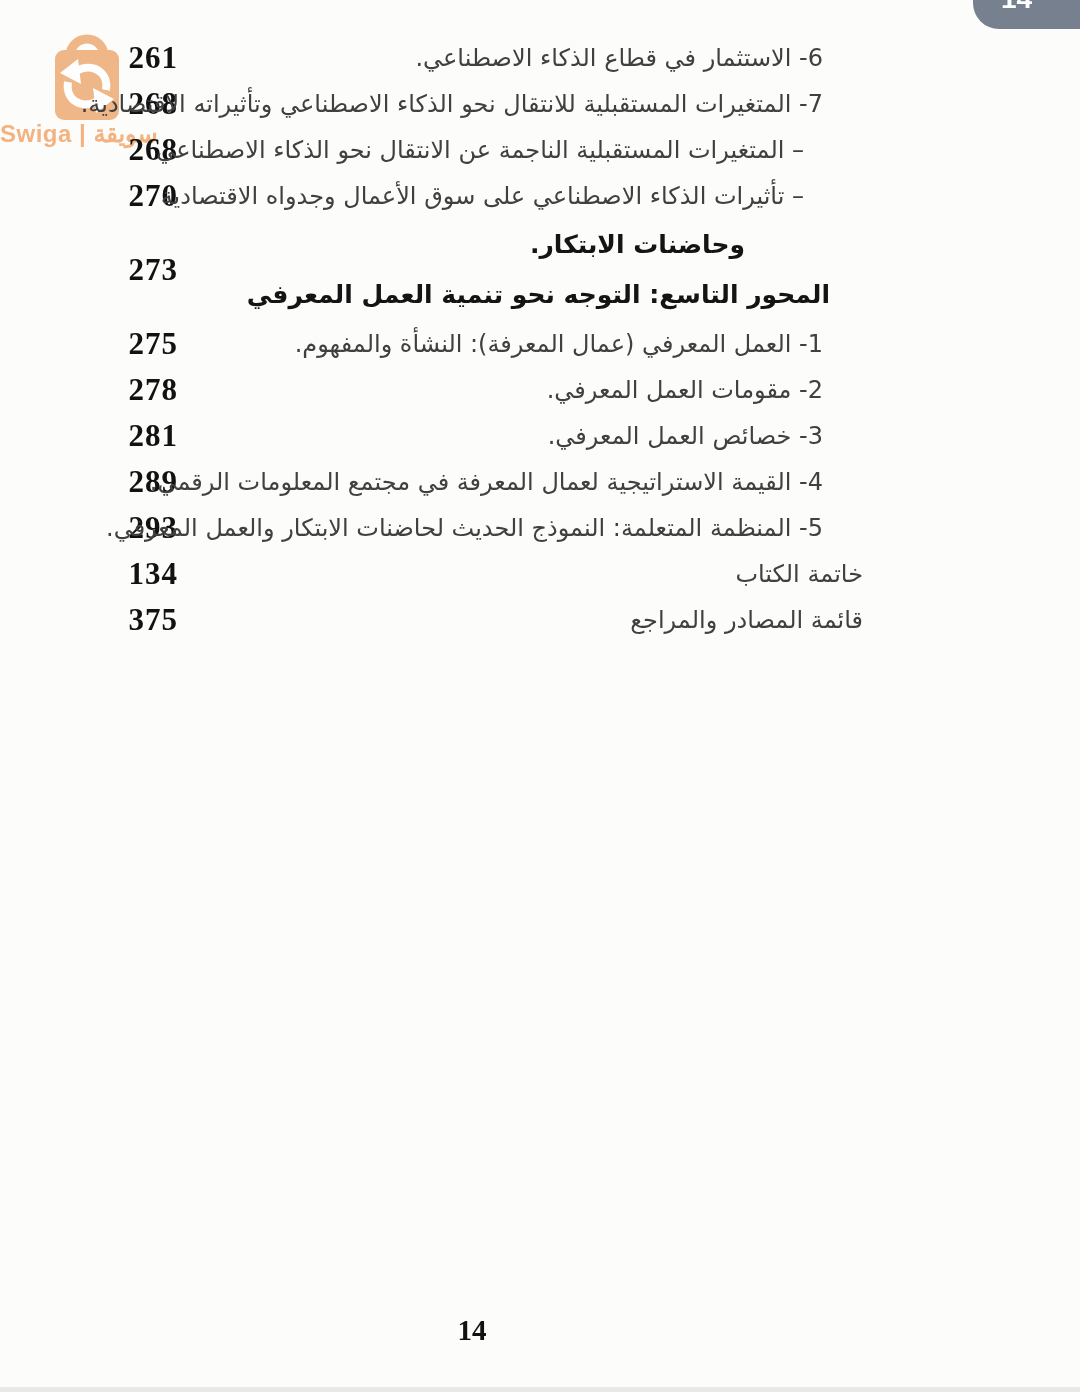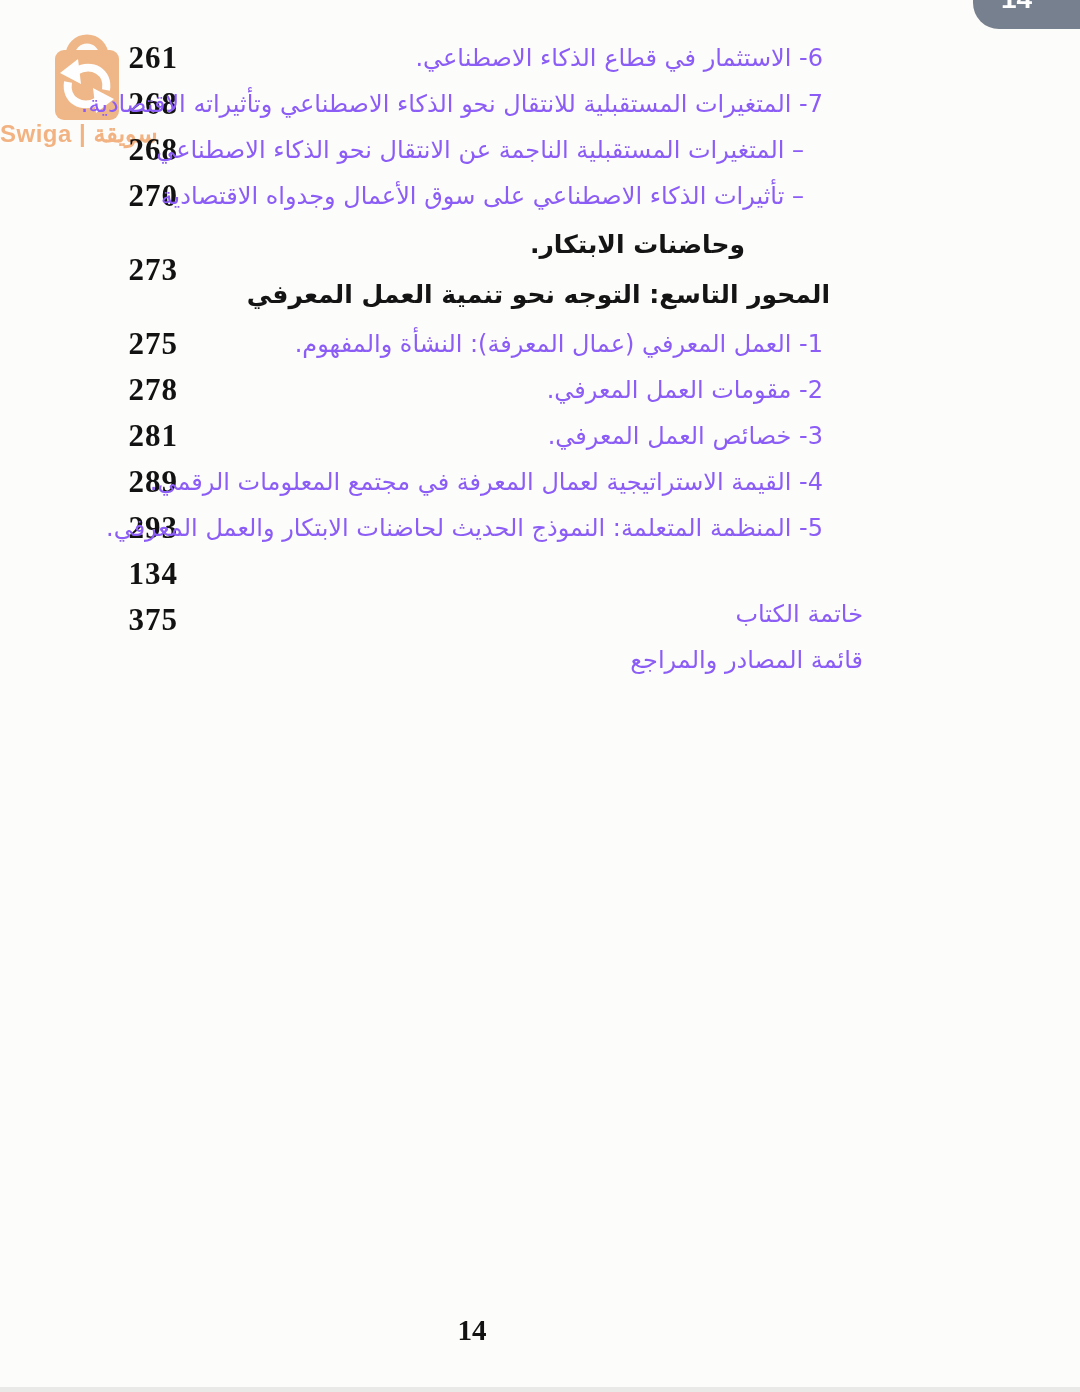--- a/index.html
+++ b/index.html
@@ -53,24 +53,24 @@
   .pnum {
     position:absolute; left:0; top:50%; transform:translateY(-50%);
     width:150px; text-align:right;
     font-family:"Liberation Serif","DejaVu Serif", serif;
     font-weight:700; font-size:31px; color:#121212;
     letter-spacing:1px;
   }
   .entry {
     position:absolute; right:257px; top:50%; transform:translateY(-50%);
     direction:rtl; text-align:right; white-space:nowrap;
-    font-size:24px; color:#8b5cf6;
+    font-size:24px; color:#404040;
   }
   .row.sub .entry  { right:276px;text-align:right; }
-  .row.plain .entry{ right:217px;margin-top:40px; }
+  .row.plain .entry{ right:217px; }
   .htext {
     position:absolute; right:250px; top:50%; transform:translateY(-50%);
     width:385px; text-align:center; direction:rtl;
     font-size:25px; font-weight:700; color:#141414;
     line-height:50px; white-space:nowrap;
   }
 
   
   .footer-num {
     position:absolute; top:1314px; left:405px; width:134px;

